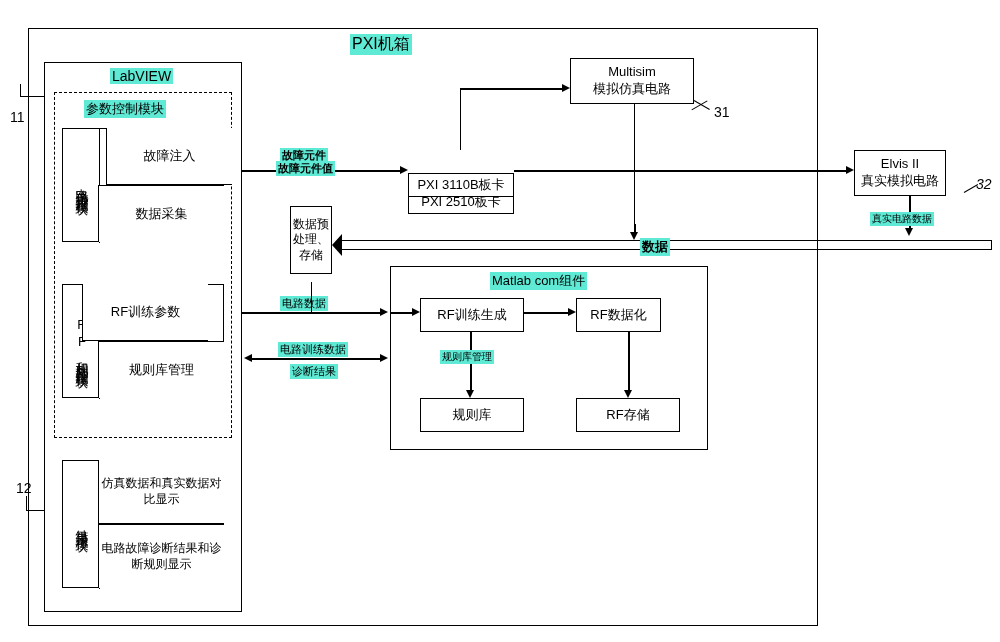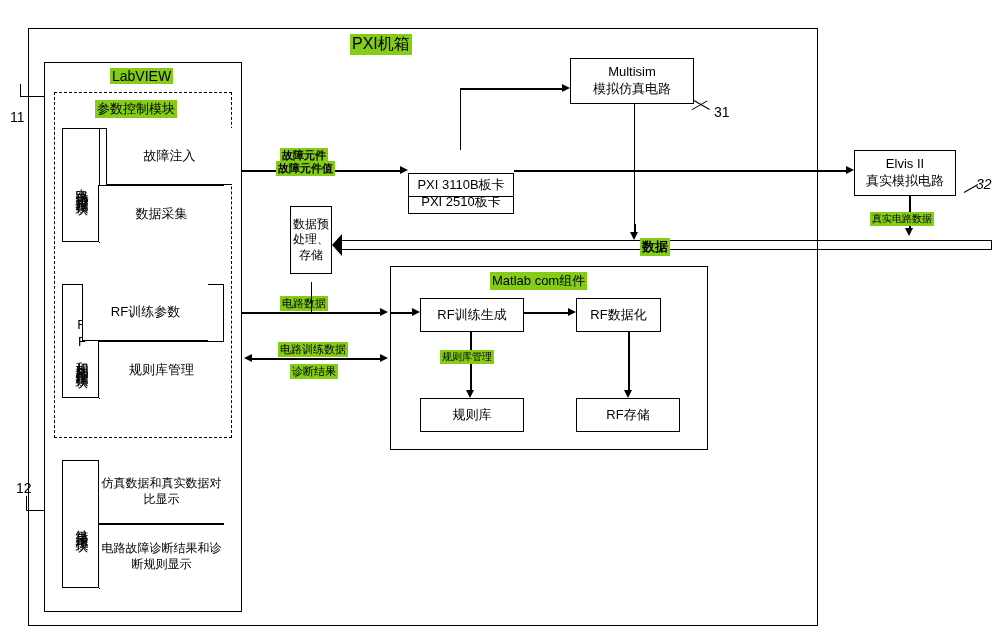--- a/index.html
+++ b/index.html
@@ -28,21 +28,21 @@
     position: absolute;
     border: 1px solid #000;
     box-sizing: border-box;
   }
   .dashed {
     border: 1px dashed #000;
   }
   .label {
     position: absolute;
     font-size: 13px;
-    background: #84cc16;
+    background: #5eead4;
     padding: 0 2px;
     white-space: nowrap;
   }
   .vlabel {
     writing-mode: vertical-rl;
     text-orientation: upright;
     letter-spacing: 2px;
     display: flex;
     align-items: center;
     justify-content: center;
@@ -103,21 +103,21 @@
 </head>
 <body>
 
 <div class="container" style="left:28px; top:28px; width:790px; height:598px;"></div>
 <div class="label" style="left:350px; top:34px; font-size:16px;">PXI机箱</div>
 
 <div class="container" style="left:44px; top:62px; width:198px; height:550px;"></div>
 <div class="label" style="left:110px; top:68px; font-size:14px;">LabVIEW</div>
 
 <div class="container dashed" style="left:54px; top:92px; width:178px; height:346px;"></div>
-<div class="label" style="left:95px; top:100px;">参数控制模块</div>
+<div class="label" style="left:84px; top:100px;">参数控制模块</div>
 
 <div class="box" style="left:62px; top:128px; width:162px; height:114px;">
   <div class="vlabel" style="position:absolute; left:0; top:0; width:36px; height:114px; border-right:1px solid #000;">电路仿真控制模块</div>
 </div>
 <div class="box" style="left:98px; top:128px; width:126px; height:57px; border-top:none; border-right:none;margin-left:8px;">故障注入</div>
 <div class="box" style="left:98px; top:185px; width:126px; height:57px; border-bottom:none; border-right:none;">数据采集</div>
 
 <div class="box" style="left:62px; top:284px; width:162px; height:114px;">
   <div class="vlabel" style="position:absolute; left:0; top:0; width:36px; height:114px; border-right:1px solid #000;">RF和规则库控制模块</div>
 </div>
@@ -128,21 +128,21 @@
   <div class="vlabel" style="position:absolute; left:0; top:0; width:36px; height:128px; border-right:1px solid #000;">结果显示模块</div>
 </div>
 <div class="box" style="left:98px; top:460px; width:126px; height:64px; border-top:none; border-right:none; font-size:12px;">仿真数据和真实数据对比显示</div>
 <div class="box" style="left:98px; top:524px; width:126px; height:64px; border-bottom:none; border-right:none; font-size:12px;">电路故障诊断结果和诊断规则显示</div>
 
 <div class="box" style="left:570px; top:58px; width:124px; height:46px; flex-direction:column;">
   <div>Multisim</div>
   <div>模拟仿真电路</div>
 </div>
 
-<div class="box" style="left:854px; top:150px; width:102px; height:46px; flex-direction:column;">
+<div class="box" style="left:854px; top:150px; width:92px; height:46px; flex-direction:column;">
   <div>Elvis II</div>
   <div>真实模拟电路</div>
 </div>
 
 <div class="box" style="left:408px; top:150px; width:106px; height:24px;margin-top:40px;">PXI 2510板卡</div>
 <div class="box" style="left:408px; top:173px; width:106px; height:24px;">PXI 3110B板卡</div>
 
 <div class="box" style="left:290px; top:206px; width:42px; height:68px;">
   <div style="font-size:12px;">数据预处理、存储</div>
 </div>

